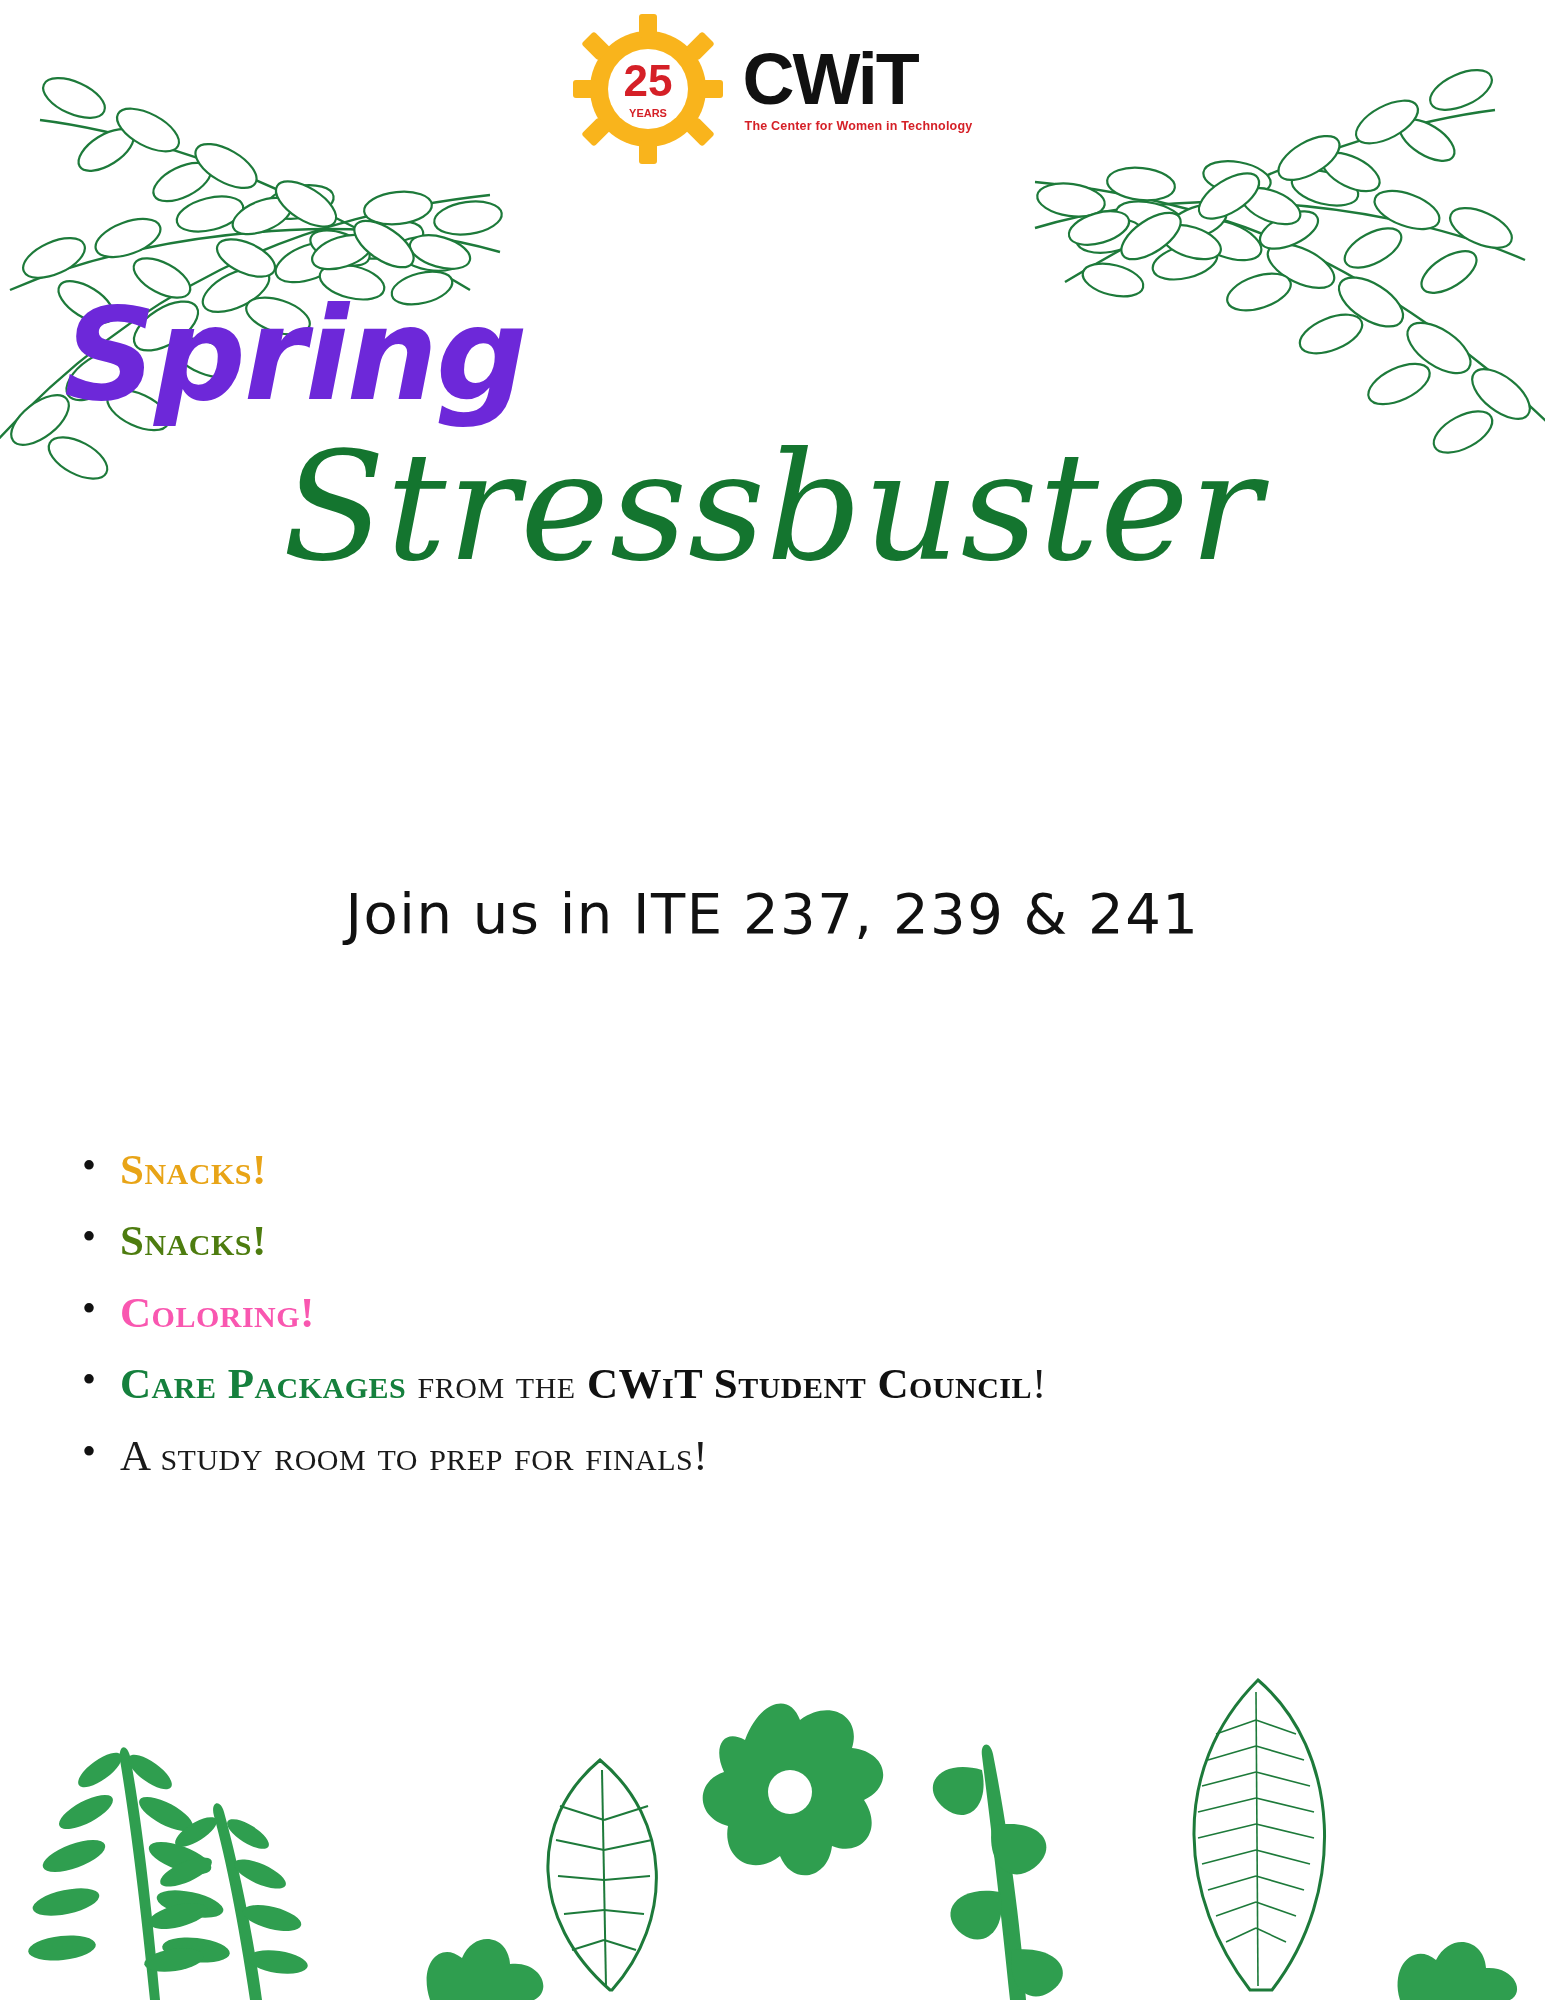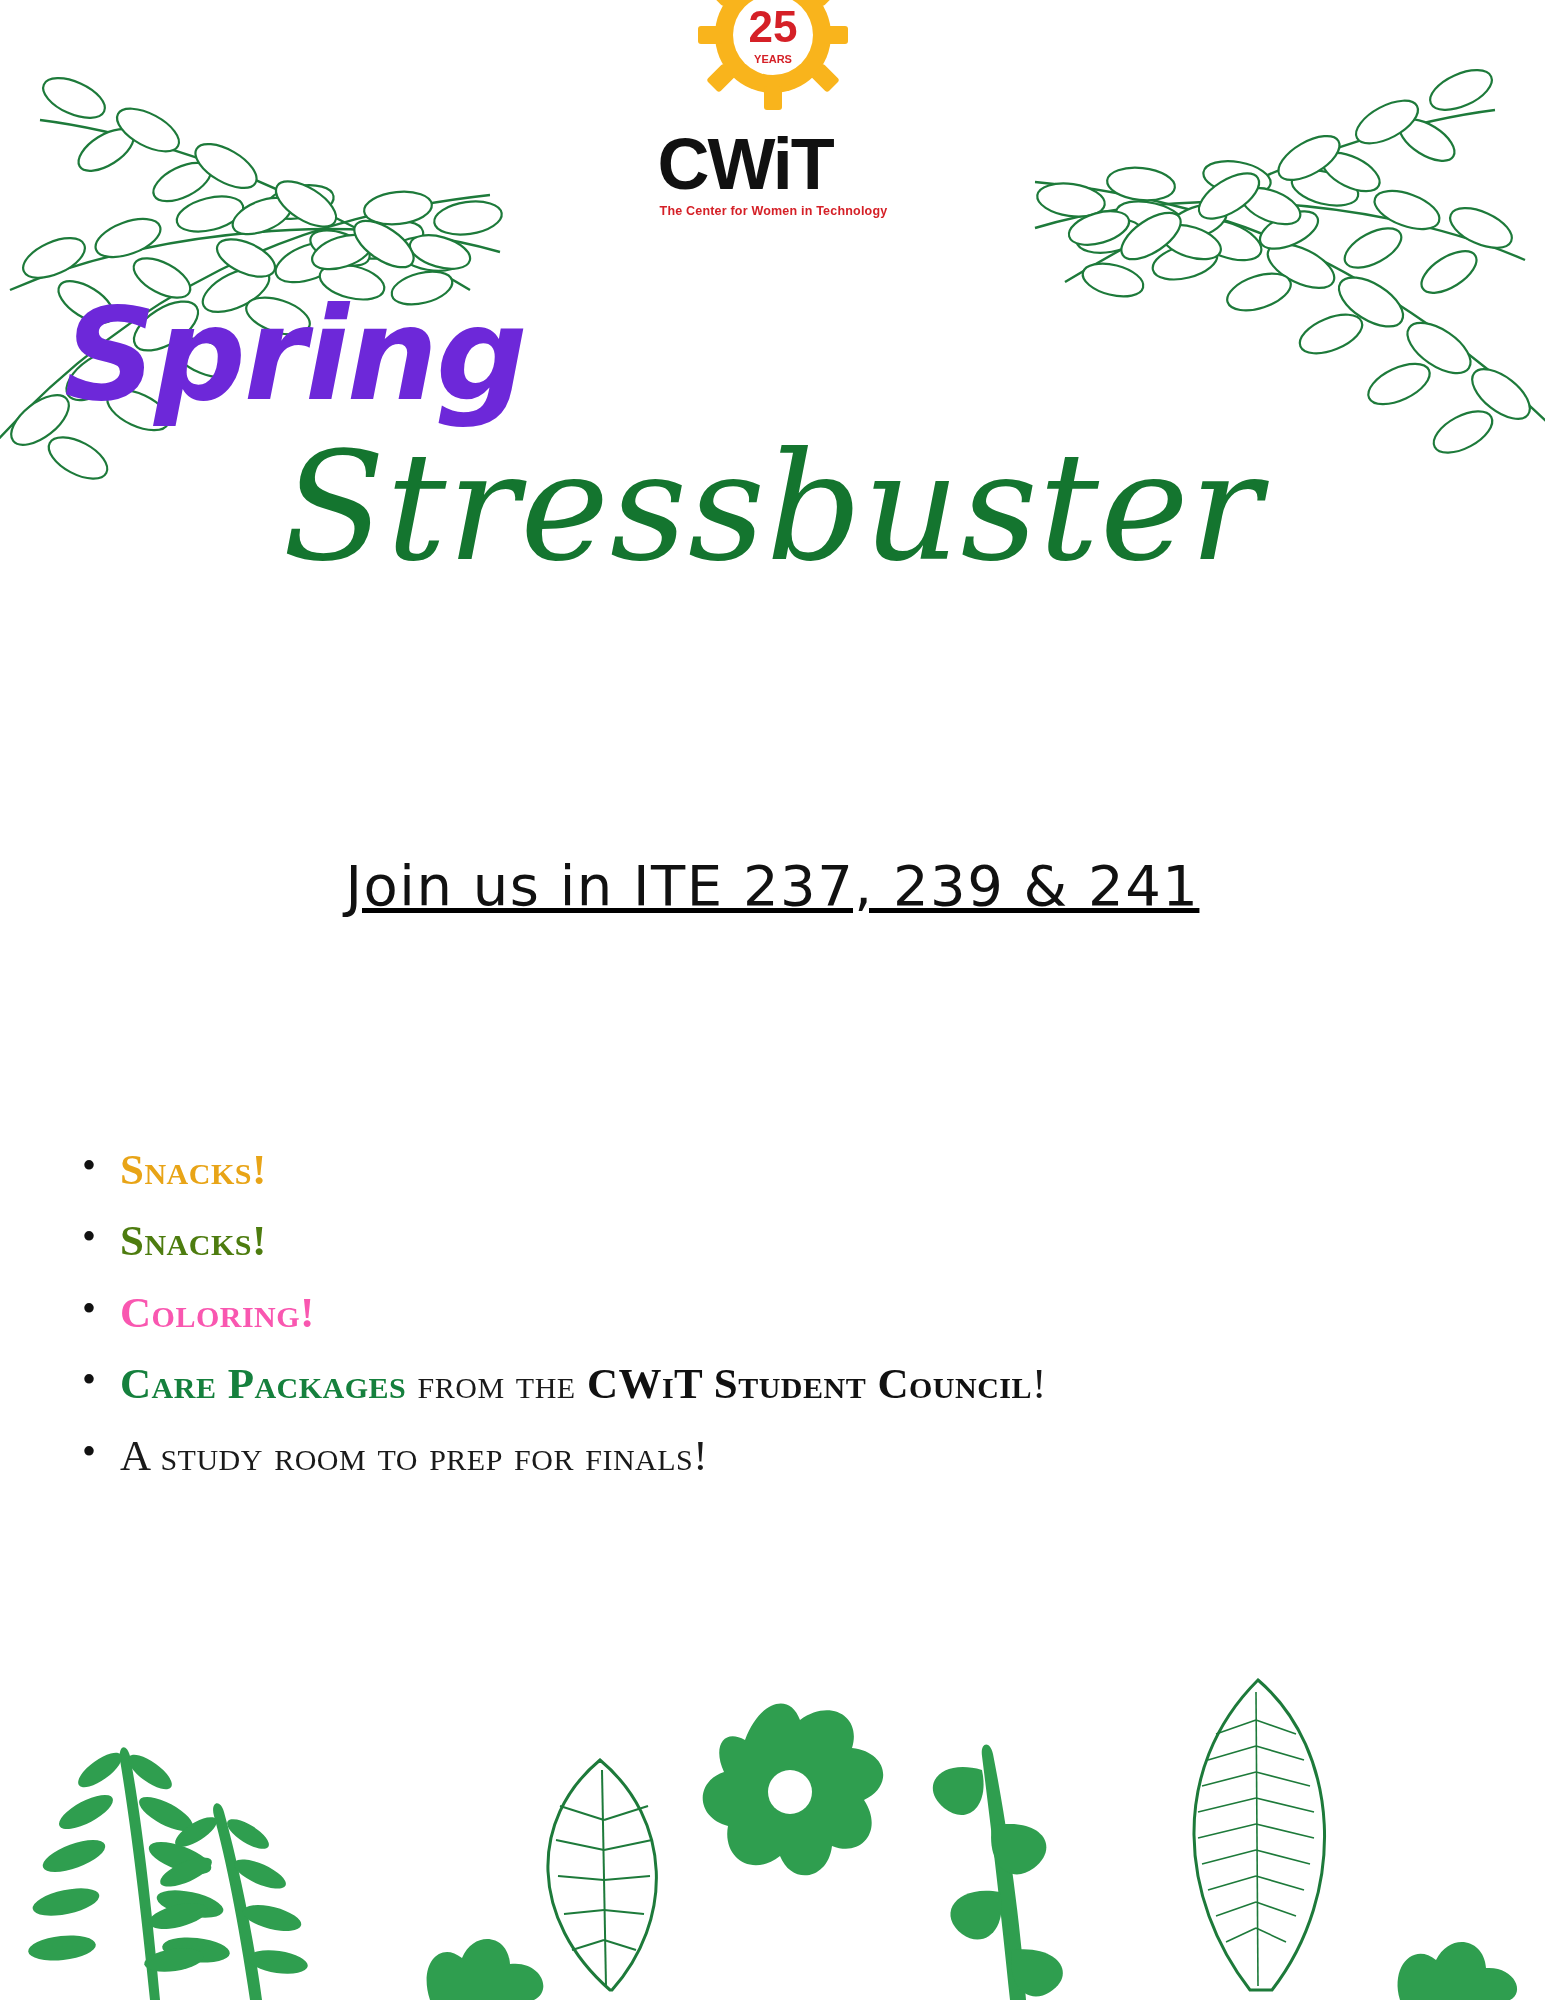--- a/index.html
+++ b/index.html
@@ -29,21 +29,20 @@
     position: absolute;
     top: 14px;
     left: 50%;
     transform: translateX(-50%);
     width: 420px;
     height: 150px;
     display: flex;
     align-items: center;
     justify-content: center;
     gap: 20px;
-    flex-direction: column;
   }
   #logo-gear { width: 150px; height: 150px; flex: none; }
   #logo-word { display: flex; flex-direction: column; align-items: flex-start; }
   #logo-cwit-text {
     font-family: "Liberation Sans", sans-serif;
     font-weight: bold;
     font-size: 72px;
     letter-spacing: -2px;
     line-height: 0.95;
     color: #111111;
@@ -87,26 +86,25 @@
     font-size: 150px;
     color: #14752f;
     letter-spacing: 1px;
     z-index: 4;
     white-space: nowrap;
   }
 
   
   #details {
     position: absolute;
-    top: 844px;
+    top: 872px;
     left: 0;
     width: 100%;
     text-align: center;
     z-index: 5;
-    text-decoration: underline;
   }
   .detail-line {
     font-family: "DejaVu Sans", sans-serif;
     font-size: 56px;
     color: #111111;
     letter-spacing: 1.5px;
     line-height: 1.5;
   }
 
   

